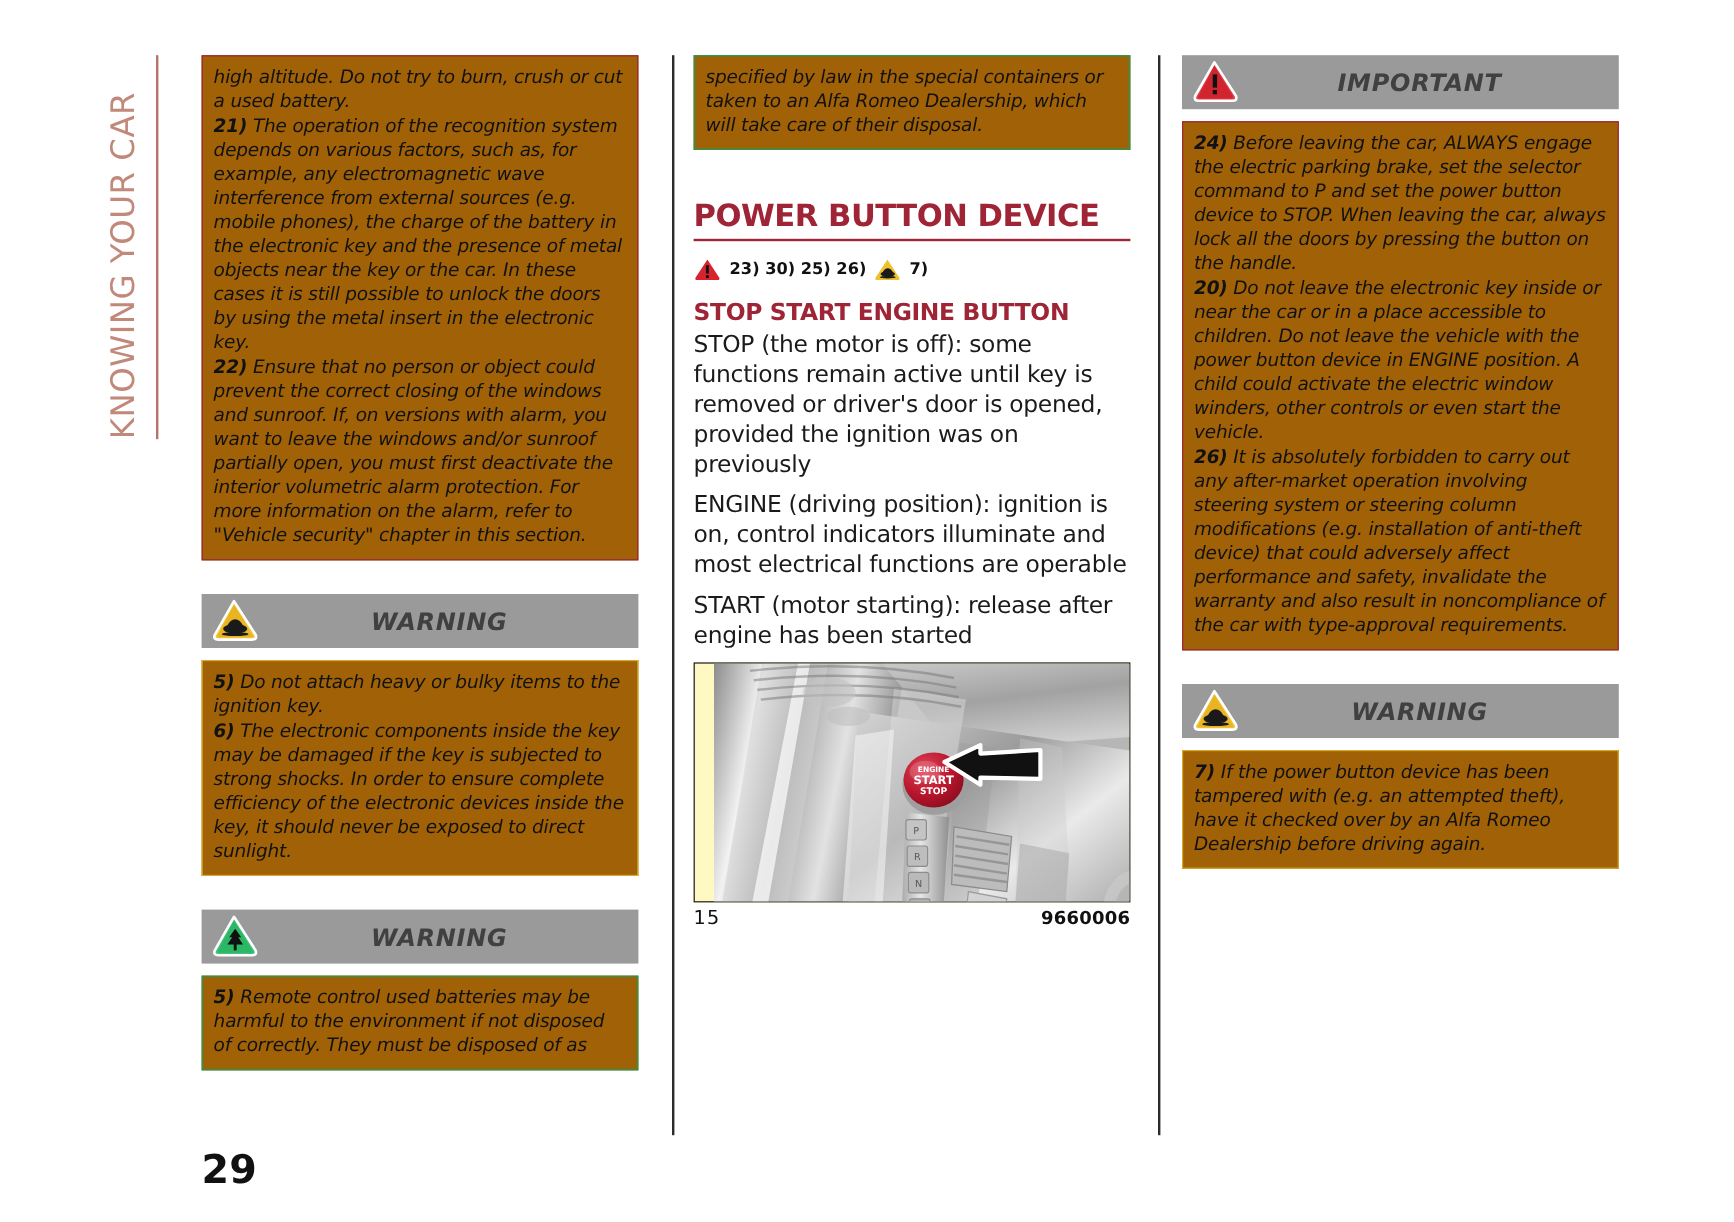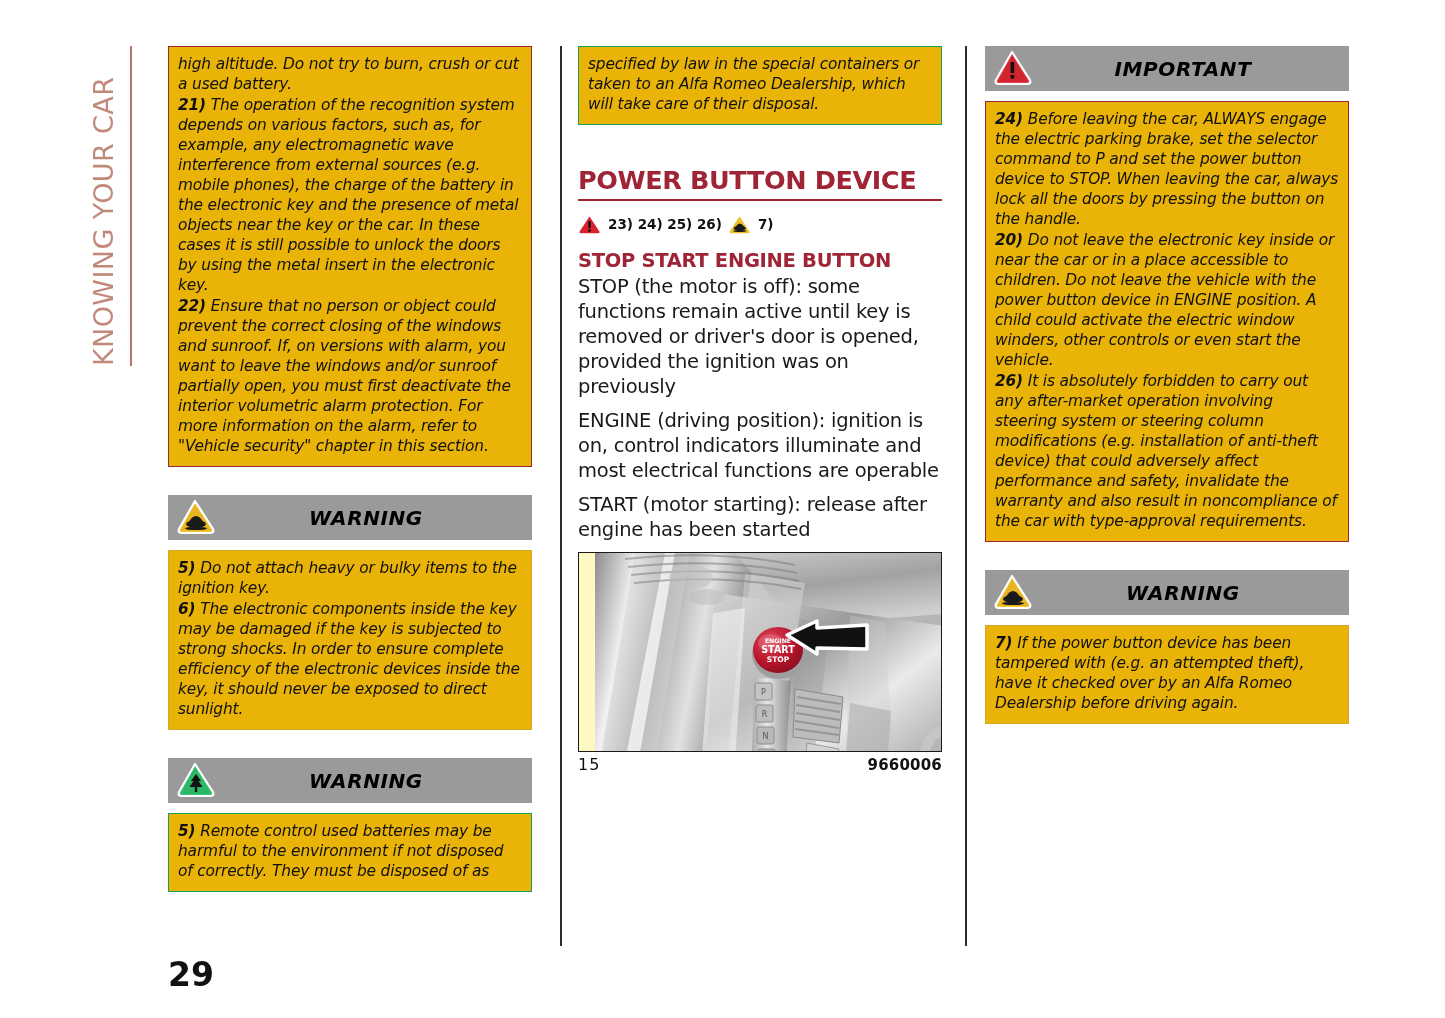--- a/index.html
+++ b/index.html
@@ -69,21 +69,21 @@
     width: 364px;
   }
   #col-left   { left: 168px; }
   #col-mid    { left: 578px; }
   #col-right  { left: 985px; }
 
   
   .note-box {
     border: 1.5px solid #000;
     padding: 7px 9px 9px 9px;
-    background: #eab308;
+    background: #a16207;
     margin-bottom: 0;
   }
   .note-box.red    { border-color: #9e2436; }
   .note-box.yellow { border-color: #d5a827; }
   .note-box.green  { border-color: #14a05a; }
 
   .note-box p {
     font-family: "DejaVu Sans", "Liberation Sans", sans-serif;
     font-style: italic;
     font-size: 15.4px;
@@ -107,21 +107,21 @@
   .warn-bar .warn-icon {
     position: absolute;
     left: 8px;
     top: 3px;
     width: 40px;
     height: 38px;
   }
   .warn-bar .warn-title {
     width: 100%;
     text-align: center;
-    color: #000000;
+    color: #404040;
     font-weight: bold;
     font-style: italic;
     font-size: 20px;
     letter-spacing: 0.6px;
     padding-left: 32px;
   }
 
   
   .h-main {
     color: #9e2436;
@@ -262,21 +262,21 @@
     <div class="h-main-rule"></div>
 
     <div class="ref-line">
       <span class="mini-icon">
         <svg viewBox="0 0 24 22" width="24" height="22">
           <path d="M11.5 2 L22 18 Q23 21 20 21 L3 21 Q0 21 1 18 Z" fill="#d8232f" stroke="#ffffff" stroke-width="1.4" stroke-linejoin="round"></path>
           <rect x="10.3" y="8" width="2.4" height="7" fill="#111"></rect>
           <rect x="10.3" y="16.3" width="2.4" height="2.4" fill="#111"></rect>
         </svg>
       </span>
-      <span>23) 24) 25) 26)</span>
+      <span>23) 30) 25) 26)</span>
       <span class="mini-icon">
         <svg viewBox="0 0 24 22" width="24" height="22">
           <path d="M11.5 2 L22 18 Q23 21 20 21 L3 21 Q0 21 1 18 Z" fill="#eec02e" stroke="#ffffff" stroke-width="1.4" stroke-linejoin="round"></path>
           <ellipse cx="11.8" cy="15.3" rx="6" ry="2.4" fill="#1a1a1a"></ellipse>
           <path d="M7.5 14 Q9.5 10.5 11.8 10.5 Q14.2 10.5 16.2 14 Z" fill="#1a1a1a"></path>
           <ellipse cx="11.8" cy="18" rx="6.6" ry="1" fill="#1a1a1a"></ellipse>
         </svg>
       </span>
       <span>7)</span>
     </div>

